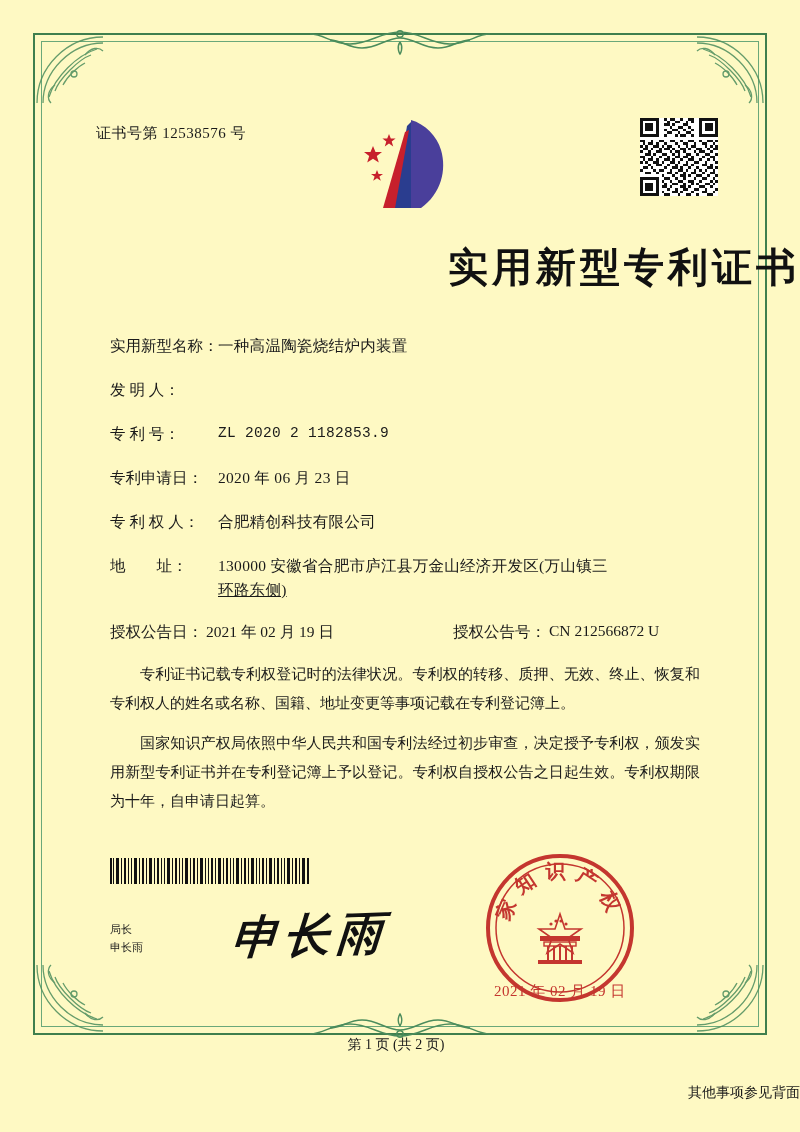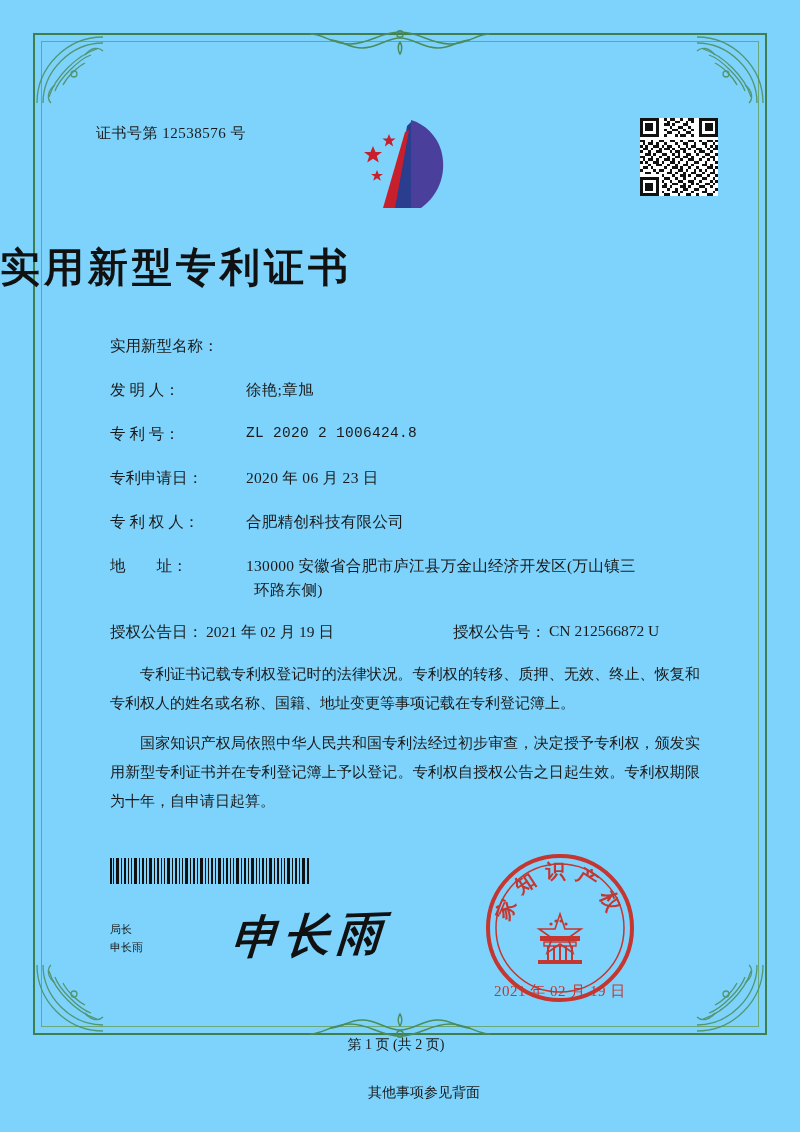--- a/index.html
+++ b/index.html
@@ -8,21 +8,21 @@
     background: #ffffff;
   }
   body {
     font-family: "Liberation Serif", "DejaVu Serif", serif;
   }
   .page {
     position: relative;
     width: 800px;
     height: 1132px;
     margin: 0 auto;
-    background: #7dd3fc;
+    background: #fef9c3;
     overflow: hidden;
   }
 
   
   .border-outer {
     position: absolute;
     left: 33px;
     top: 33px;
     width: 734px;
     height: 1002px;
@@ -89,21 +89,21 @@
     top: 118px;
     width: 78px;
     height: 78px;
   }
 
   
   .title {
     position: absolute;
     left: 0; right: 0;
     top: 240px;
-    text-align: left;
+    text-align: right;
     font-size: 40px;
     font-weight: bold;
     letter-spacing: 4px;
     color: #111;
     font-family: "DejaVu Serif", "Liberation Serif", serif;
   }
 
   
   .fields {
     position: absolute;
@@ -111,39 +111,39 @@
     top: 334px;
     width: 600px;
     font-size: 15.5px;
     color: #1a1a1a;
   }
   .field {
     display: flex;
     align-items: flex-start;
     margin-bottom: 20px;
     line-height: 1.55;
-    gap: 28px;
   }
   .f-label {
     width: 108px;
     flex: 0 0 108px;
     white-space: pre;
     letter-spacing: 0px;
   }
   .f-value {
     flex: 1;
     letter-spacing: .3px;
   }
   .f-value.mono {
     font-family: "Liberation Mono", "DejaVu Sans Mono", monospace;
     font-size: 14.5px;
   }
   .f-value .second-line {
     display: block;
-    margin-left: 8px;
+    margin-left: 0px;
+    text-decoration: underline;
   }
   .row-split {
     display: flex;
     align-items: flex-end;
     margin-bottom: 20px;
   }
   .row-split .left {
     display: flex;
     flex: 0 0 300px;
   }
@@ -228,21 +228,21 @@
     left: 0; right: 8px;
     top: 1036px;
     text-align: center;
     font-size: 14px;
     color: #1a1a1a;
   }
   .footnote {
     position: absolute;
     left: 0; right: 0;
     top: 1084px;
-    text-align: center;
+    text-align: right;
     font-size: 14px;
     color: #1a1a1a;
     padding-left: 48px;
   }
 </style>
 </head>
 <body>
 
 <div class="page">
 
@@ -548,30 +548,30 @@
         <rect x="25" y="28" width="2" height="1"></rect>
     </g>
   </svg>
 
   <div class="title">实用新型专利证书</div>
 
   <div class="fields">
 
     <div class="field">
       <div class="f-label">实用新型名称：</div>
+      <div class="f-value">一种高温陶瓷烧结炉内装置</div>
     </div>
 
     <div class="field">
       <div class="f-label">发 明 人：</div>
-      <div class="f-value">徐艳;章旭</div>
     </div>
 
     <div class="field">
       <div class="f-label">专 利 号：</div>
-      <div class="f-value mono">ZL 2020 2 1006424.8</div>
+      <div class="f-value mono">ZL 2020 2 1182853.9</div>
     </div>
 
     <div class="field">
       <div class="f-label">专利申请日：</div>
       <div class="f-value">2020 年 06 月 23 日</div>
     </div>
 
     <div class="field">
       <div class="f-label">专 利 权 人：</div>
       <div class="f-value">合肥精创科技有限公司</div>

